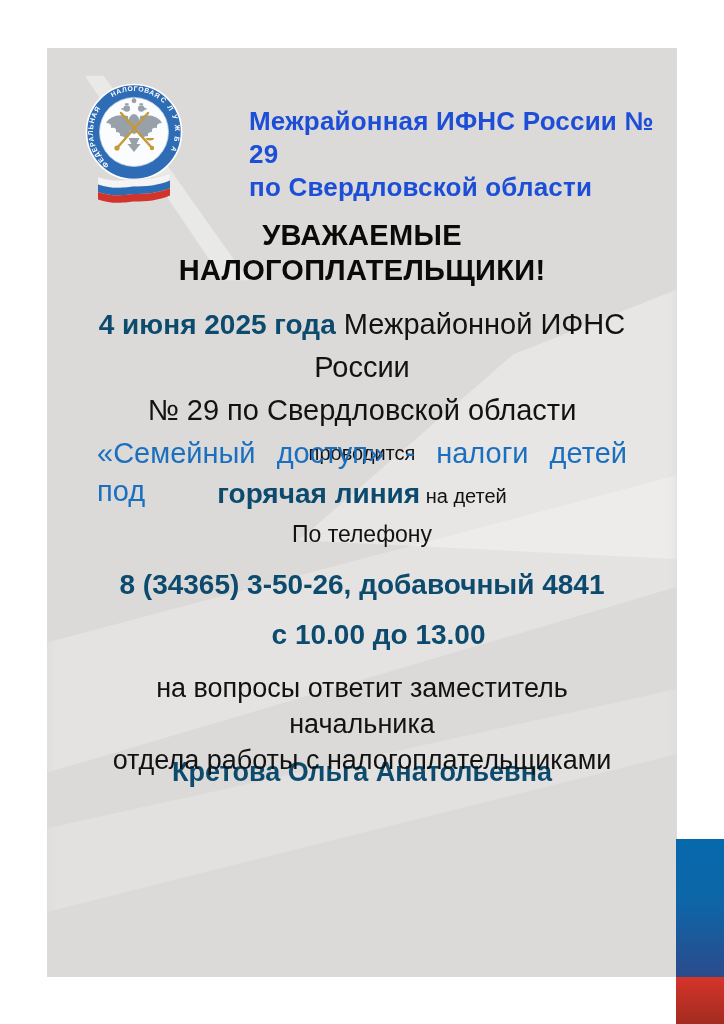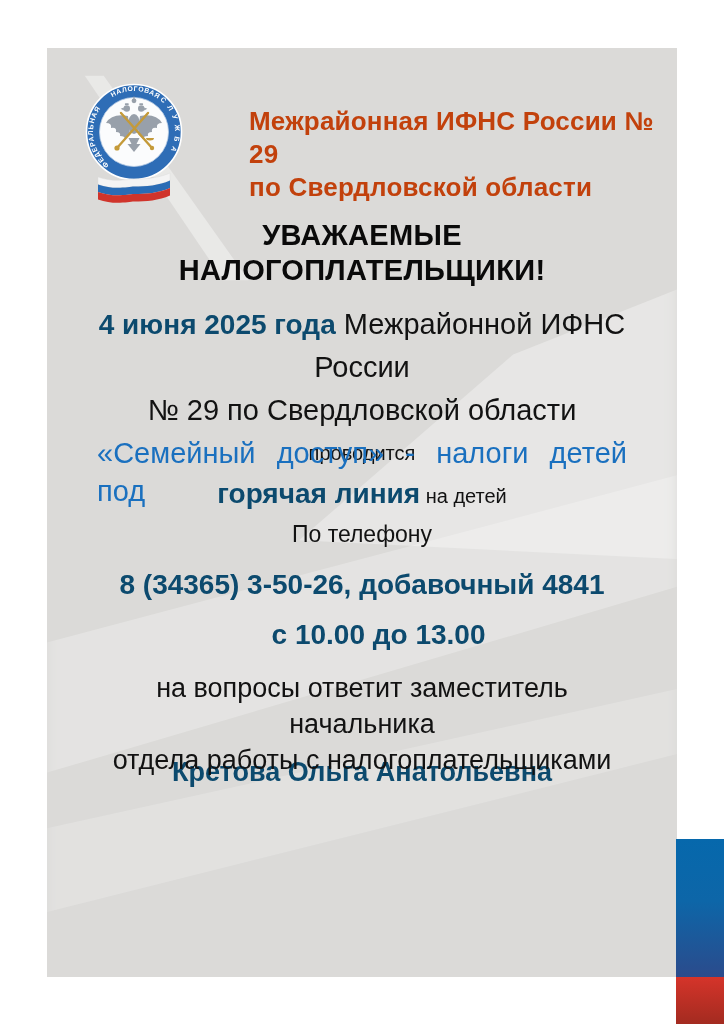--- a/index.html
+++ b/index.html
@@ -16,21 +16,21 @@
   .swoosh{position:absolute;inset:0;background:rgba(255,255,255,.33);filter:blur(6px);pointer-events:none;}
   .s1{clip-path:polygon(74% 33%,100% 26%,100% 55%,40% 53%);}
   .s2{clip-path:polygon(0 64%,100% 46%,100% 58%,0 78%);background:rgba(255,255,255,.26);}
   .s3{clip-path:polygon(0 84%,100% 69%,100% 76%,0 93%);background:rgba(255,255,255,.2);}
   .s4{clip-path:polygon(6% 3%,9% 3%,32% 25%,28% 25%);background:rgba(255,255,255,.4);}
 
   
   .logo{position:absolute;left:37px;top:34px;width:100px;height:122px;}
   .org-title{
     position:absolute;left:202px;top:57px;
-    font-size:26px;font-weight:700;line-height:33px;color:#c2410c;
+    font-size:26px;font-weight:700;line-height:33px;color:#1d4ed8;
     letter-spacing:.2px;
   }
 
   
   .block{position:absolute;left:0;right:0;padding:0 45px;text-align:center;color:#121212;}
   .pre{white-space:pre-line;}
 
   .title{top:170px;font-size:29px;font-weight:700;line-height:35px;color:#0a0a0a;letter-spacing:.3px;}
 
   .intro{top:257px;line-height:39px;}

